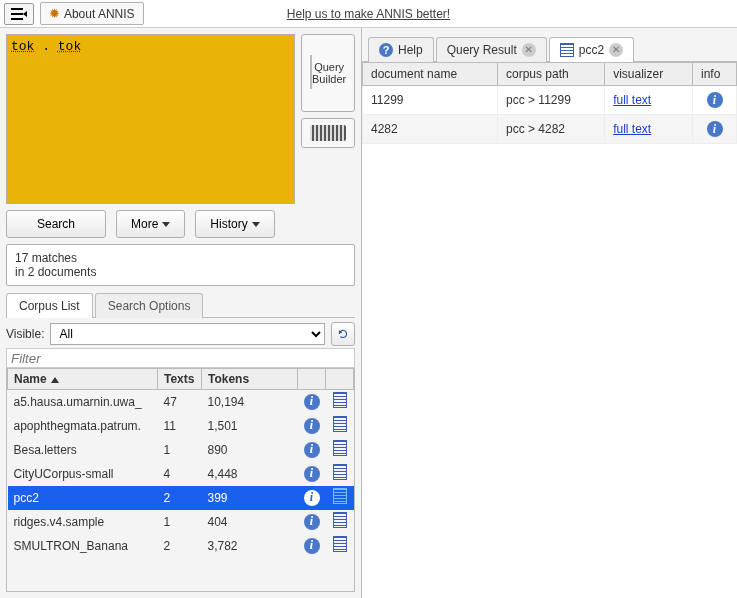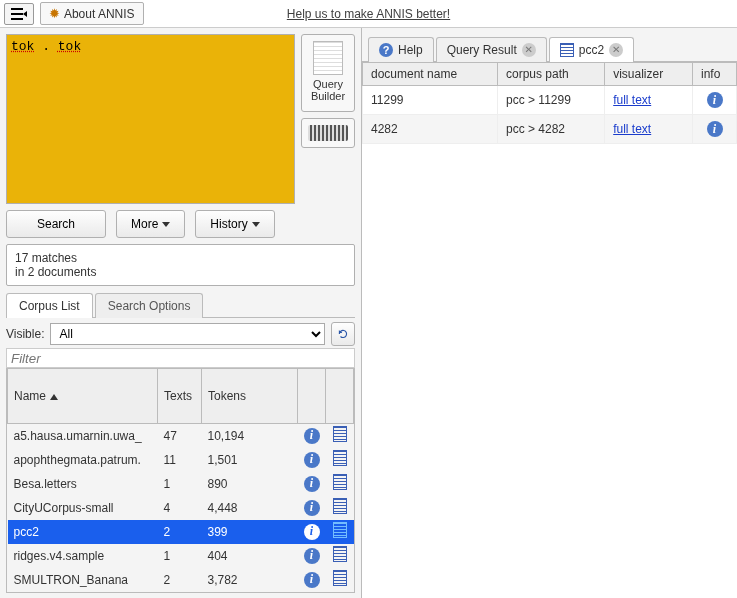--- a/index.html
+++ b/index.html
@@ -85,21 +85,21 @@
   }
   .query-tok { text-decoration: underline dotted #c00; text-decoration-skip-ink: none; }
   .query-tools {
     display: flex; flex-direction: column; gap: 6px;
   }
   .qt-btn {
     border: 1px solid #b0b0b0;
     background: #f8f8f8;
     width: 54px;
     border-radius: 3px;
-    display: flex; flex-direction: column; align-items: center;
+    display: flex; flex-direction: row; align-items: center;
     padding: 6px 8px;
     cursor: pointer;
     font-size: 11px;
     color: #333;
   }
   .qb-icon {
     width: 30px; height: 34px;
     border: 1px solid #bbb; background: #fff;
     margin-bottom: 3px;
     background-image: linear-gradient(#ddd 1px,transparent 1px);
@@ -165,21 +165,21 @@
     background:#fff;
   }
   .corpus-table {
     border:1px solid #bbb; flex:1; overflow:auto; border-top:none;
   }
   .ctable {
     width:100%; border-collapse:collapse; font-size:12px;
   }
   .ctable thead th {
     background:#eee; border:1px solid #bbb;
-    padding:20px 6px; text-align:left; font-weight:normal;
+    padding:3px 6px; text-align:left; font-weight:bold;
     color:#333;
   }
   .ctable tbody td {
     border-bottom:1px solid transparent;
     padding:2px 6px; text-align:left;
     white-space:nowrap;
   }
   .ctable tbody tr.selected { background:#1a5fed; color:#fff;}
   .ctable tbody tr.selected .info-icon { background:#fff; color:#1a5fed;}
   .ctable tbody tr.selected .doc-icon { filter:brightness(2);}

